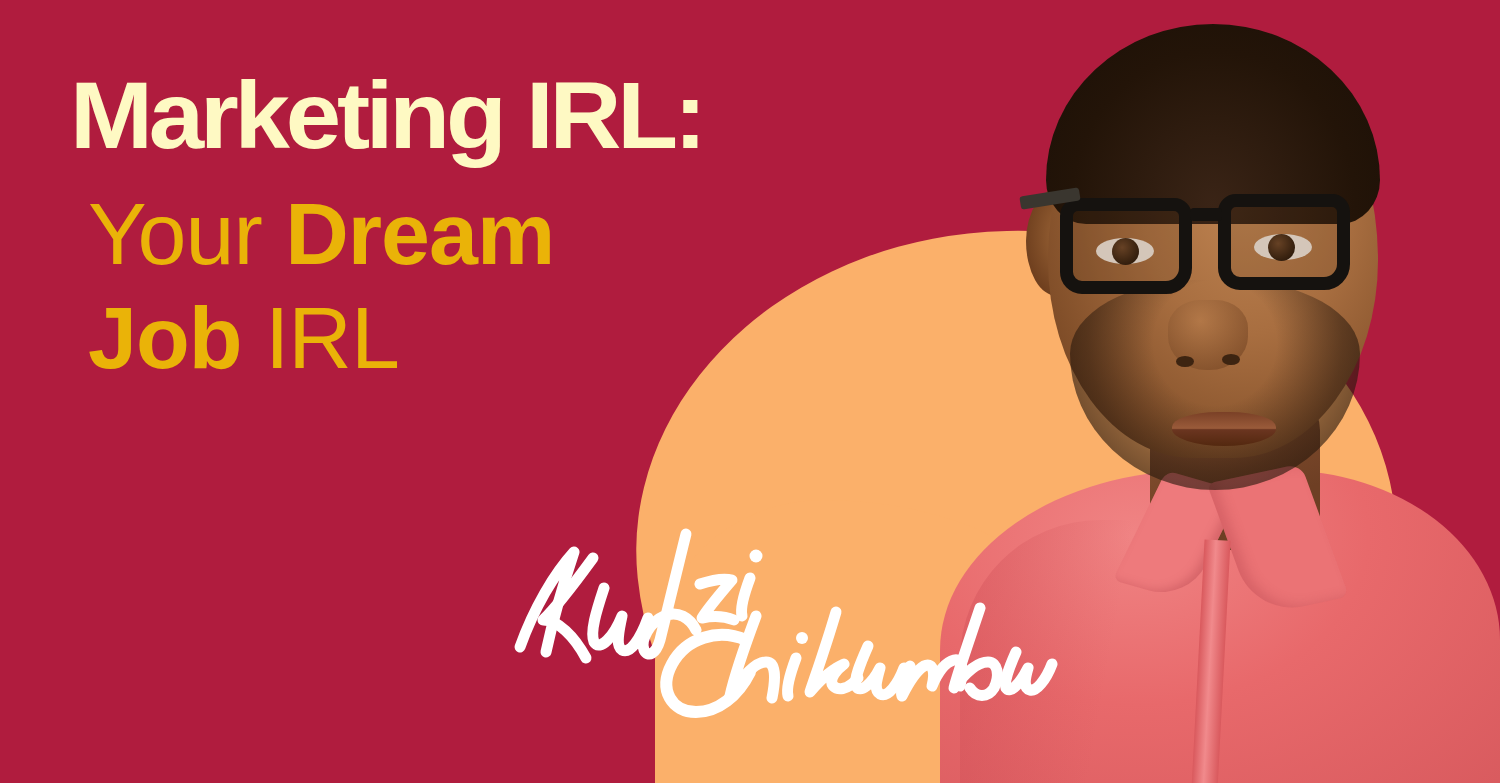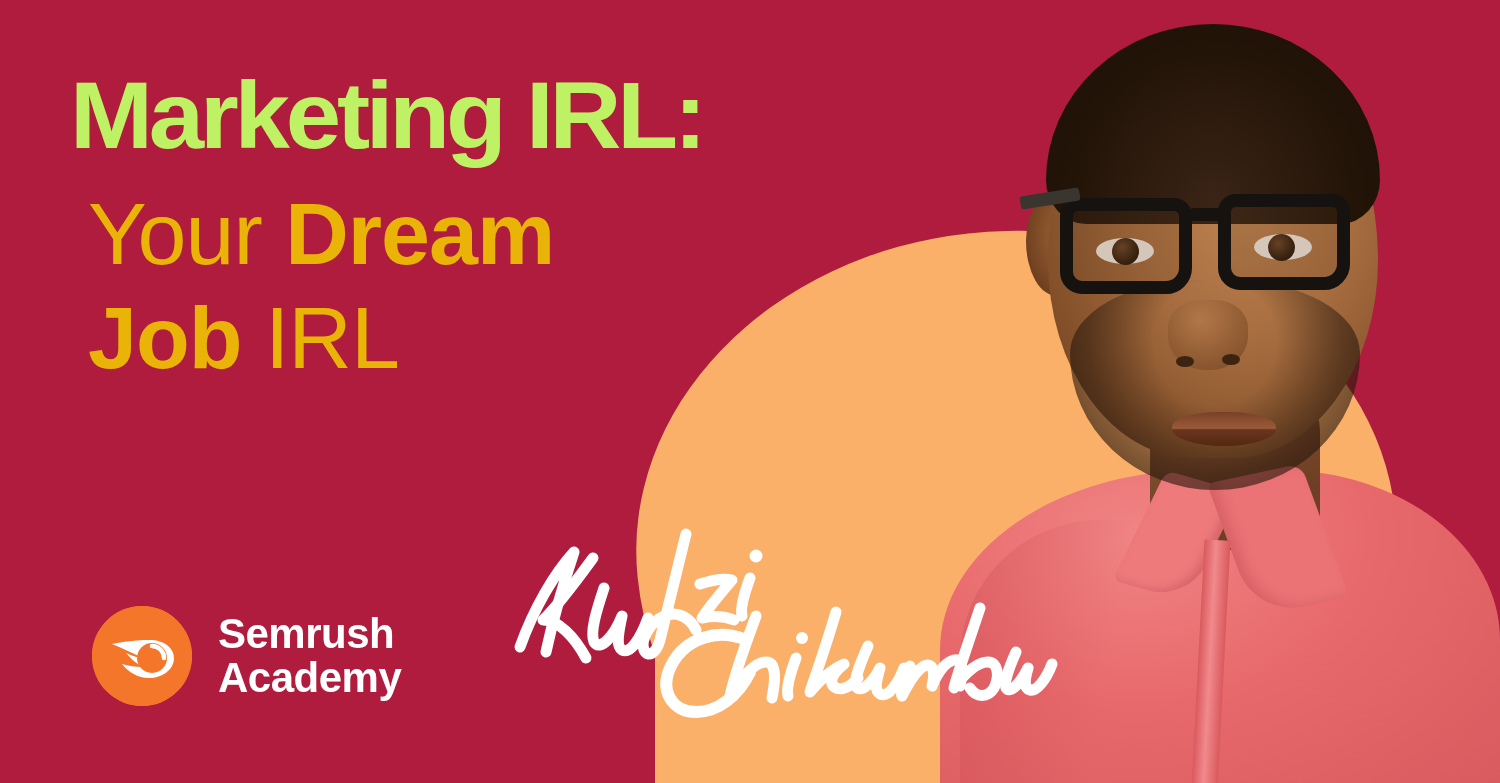--- a/index.html
+++ b/index.html
@@ -212,21 +212,21 @@
   }
 
   
   .headline {
     position: absolute;
     left: 88px;
     top: 68px;
     width: 820px;
   }
   .h-irl {
-    color: #bef264;
+    color: #fef9c3;
     font-size: 94px;
     font-weight: 700;
     letter-spacing: -1px;
     line-height: 1.02;
     white-space: nowrap;
   }
   .h-irl .m-glyph {
     display: inline-block;
     transform: scaleX(1.06);
     letter-spacing: -4px;
@@ -347,28 +347,14 @@
         <circle cx="302" cy="126" r="6" fill="#FFFFFF"></circle>
         <path class="sig-path" stroke-width="11" d="M336 100 C326 134, 316 162, 310 180 C322 166, 334 156, 344 152 C336 158, 330 166, 332 172 C336 180, 348 178, 358 166"></path>
         <path class="sig-path" stroke-width="11" d="M368 134 C360 152, 354 166, 356 174 C360 182, 372 172, 380 156 C376 170, 374 178, 380 182 C388 186, 398 172, 404 156"></path>
         <path class="sig-path" stroke-width="11" d="M410 154 C404 168, 400 178, 402 184 C406 176, 414 160, 424 154 C432 150, 436 158, 432 174 C438 160, 446 150, 454 148 C462 146, 464 156, 460 174"></path>
         <path class="sig-path" stroke-width="11" d="M480 96 C468 132, 458 160, 454 176 C466 160, 478 150, 488 150 C498 150, 500 164, 494 176 C488 186, 476 186, 470 176"></path>
         <path class="sig-path" stroke-width="11" d="M516 140 C508 158, 504 170, 506 176 C510 182, 520 172, 528 156 C524 170, 524 176, 530 178 C536 180, 546 168, 552 152"></path>
       </g>
     </svg>
   </div>
 
-  <div class="logo">
-    <div class="logo-mark">
-      <svg viewBox="0 0 100 100" width="100" height="100" aria-hidden="true">
-        <circle cx="50" cy="50" r="50" fill="#F4762A"></circle>
-        <path d="M20 38 C30 36 44 34 58 34 C72 34 82 42 82 52 C82 64 70 72 57 72 C46 72 36 66 30 58 C36 60 44 61 50 61 C44 57 38 52 34 47 C40 50 47 52 53 53 C44 49 33 43 20 38 Z" fill="#FFFFFF"></path>
-        <circle cx="60" cy="52" r="15" fill="#F4762A"></circle>
-        <path d="M60 40 A12 12 0 0 1 72 52" stroke="#FFFFFF" stroke-width="4.5" fill="none" stroke-linecap="round"></path>
-      </svg>
-    </div>
-    <div class="logo-words">
-      <div>Semrush</div>
-      <div>Academy</div>
-    </div>
-  </div>
 
 </div>
 
 </body></html>

